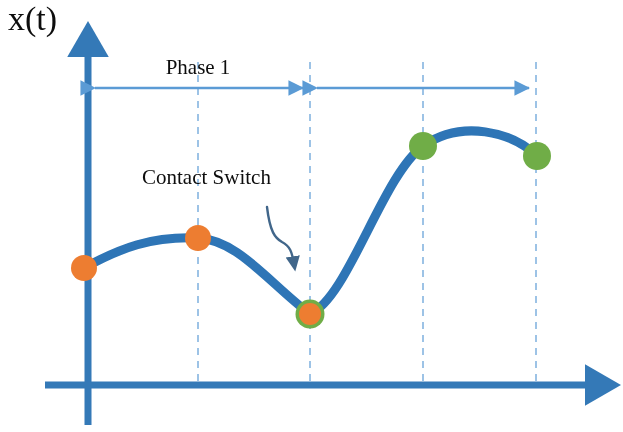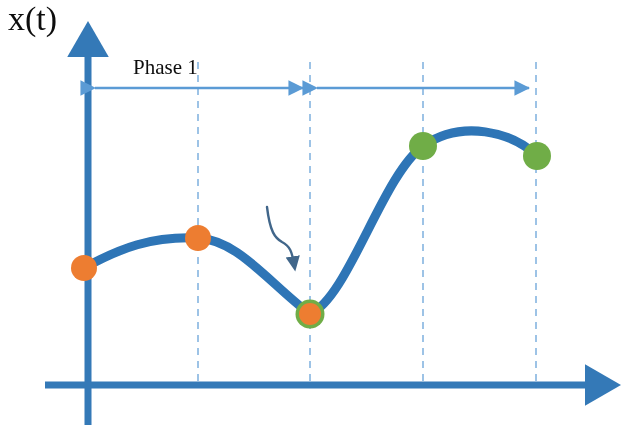--- a/index.html
+++ b/index.html
@@ -36,20 +36,21 @@
     left: 8px;
     top: 2px;
     font-size: 34px;
   }
   .phase-label {
     position: absolute;
     font-family: "Liberation Serif", serif;
     font-size: 21px;
     color: #0d0d0d;
     white-space: nowrap;
+    text-align: center;
     line-height: 1;
   }
   #phase-1-label { left: 133px; top: 57px; width: 130px; }
   #phase-2-label { left: 357px; top: 57px; width: 130px; }
   #contact-switch-label {
     position: absolute;
     left: 142px;
     top: 167px;
     font-family: "Liberation Serif", serif;
     font-size: 21px;
@@ -120,14 +121,15 @@
                C 290,246 292,252 294,264" fill="none" stroke="#41668A" stroke-width="2.4" stroke-linecap="round" marker-end="url(#arrow-callout)"></path>
     </g>
 
   </svg>
 
   <div id="y-axis-label" class="axis-label-text">x(t)</div>
 
   <div id="phase-1-label" class="phase-label">Phase 1</div>
 
 
+  <div id="contact-switch-label">Contact Switch</div>
 
 </div>
 
 </body></html>

